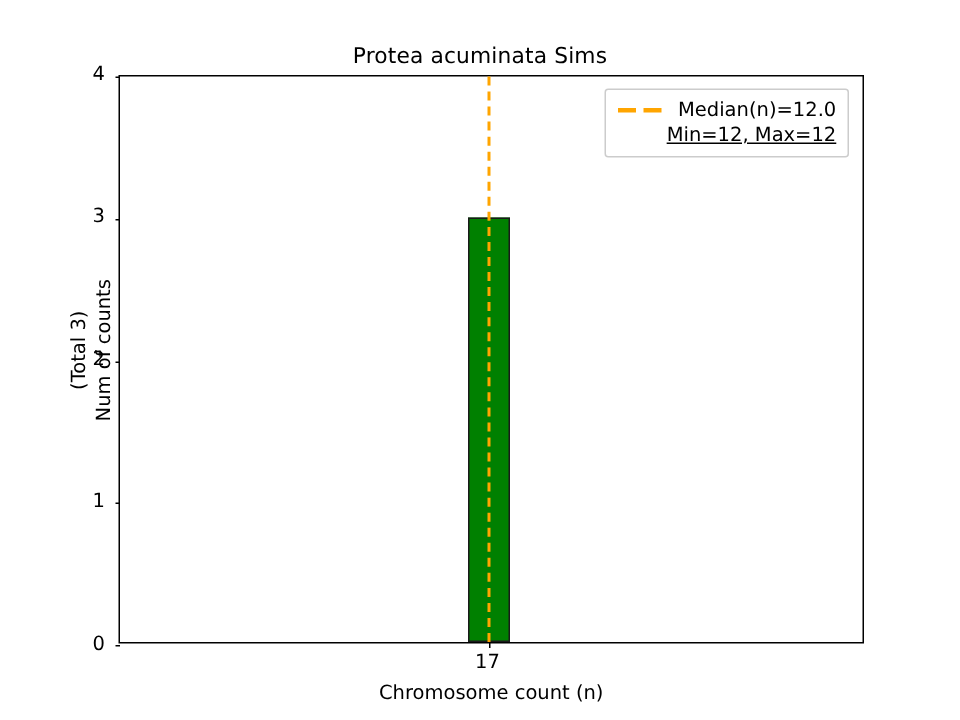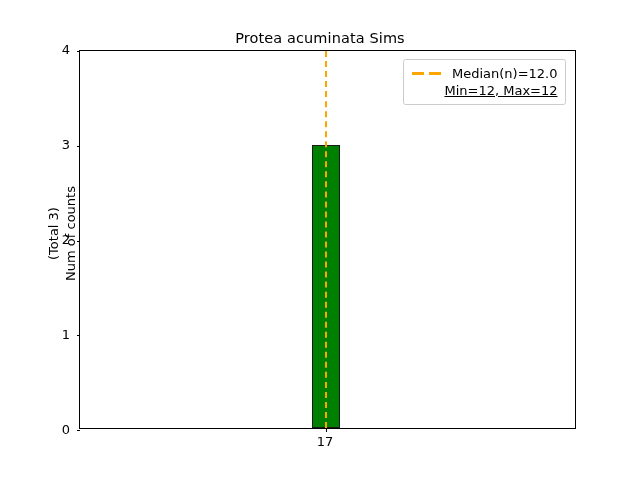--- a/index.html
+++ b/index.html
@@ -194,14 +194,15 @@
       </div>
       <div class="legend-row second">
         <span class="legend-text">Min=12, Max=12</span>
       </div>
     </div>
 
   </div>
 
   <div class="xtick-label" style="left:310px; top:434px; width:30px;">17</div>
 
+  <div id="xlabel">Chromosome count (n)</div>
 
 </div>
 
 </body></html>

